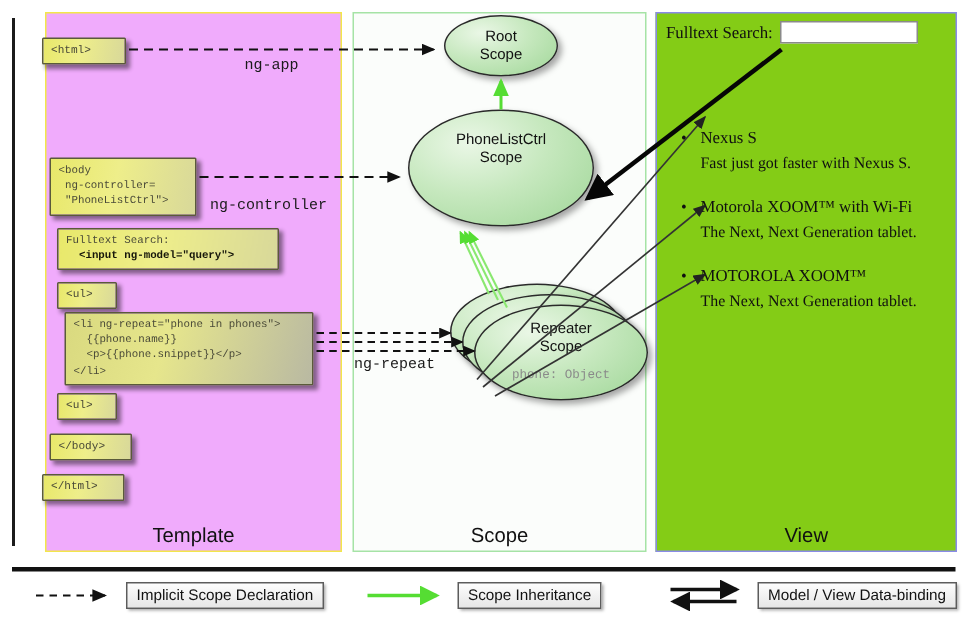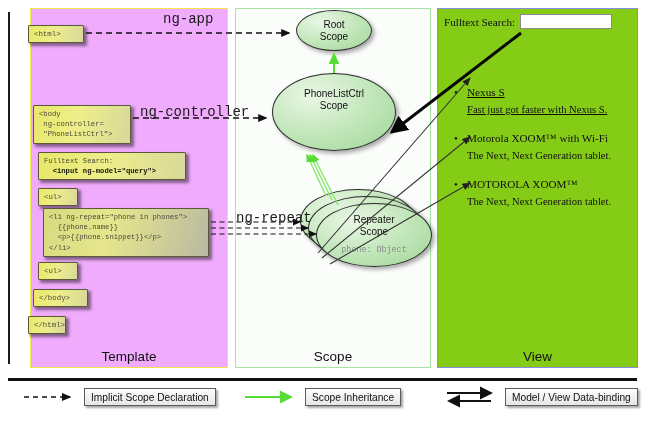--- a/index.html
+++ b/index.html
@@ -64,21 +64,21 @@
   .codebox b { color: #16160a; font-weight: bold; }
 
   #box-html    { left: 28px;  top: 25px;  width: 56px; }
   #box-body    { left: 33px;  top: 105px; width: 98px; }
   #box-search  { left: 38px;  top: 152px; width: 148px; }
   #box-ul1     { left: 38px;  top: 188px; width: 40px; }
   #box-li      { left: 43px;  top: 208px; width: 166px;
                  background: linear-gradient(105deg, #d9d97f 0%, #e6e68c 40%, #b9b9a2 100%); }
   #box-ul2     { left: 38px;  top: 262px; width: 40px; }
   #box-bodyend { left: 33px;  top: 289px; width: 55px; }
-  #box-htmlend { left: 28px;  top: 316px; width: 38px; }
+  #box-htmlend { left: 28px;  top: 316px; width: 55px; }
 
   
   .ellipse {
     position: absolute;
     border: 1.5px solid #2a2a2a;
     border-radius: 50%;
     background: radial-gradient(ellipse at 32% 28%, #eaf7e6 0%, #c6e8be 45%, #9fd697 100%);
     box-shadow: 2.5px 2.5px 4px rgba(0,0,0,0.35);
     text-align: center;
     color: #111;
@@ -128,31 +128,32 @@
   .phone-item { position: absolute; left: 0; width: 188px; }
   .ph-name { font-size: 11.2px; white-space: nowrap; }
   .ph-name::before {
     content: "\2022";
     display: inline-block;
     width: 13px;
     margin-left: 10px;
     font-size: 11px;
   }
   .ph-snip { font-size: 10.6px; margin-left: 23px; margin-top: 6px; white-space: nowrap; }
-  #phone-0 { top: 72px; text-decoration: underline; }
+  #phone-0 { top: 72px; }
   #phone-1 { top: 118px; }
   #phone-2 { top: 164px; }
 
   
   #wires { position: absolute; left: 0; top: 0; width: 645px; height: 425px; }
   .edge-label {
     position: absolute;
     font-family: "Liberation Mono", monospace;
-    font-size: 14px;
+    font-size: 10px;
     color: #1a1a1a;
+    margin-top: 28px;
   }
   #lbl-ngapp   { left: 163px; top: 11px; }
   #lbl-ngctrl  { left: 140px; top: 104px; }
   #lbl-ngrep   { left: 236px; top: 210px; }
 
   
   .hr-thick {
     position: absolute; left: 8px; top: 378px;
     width: 629px; height: 2.5px; background: #111;
   }

